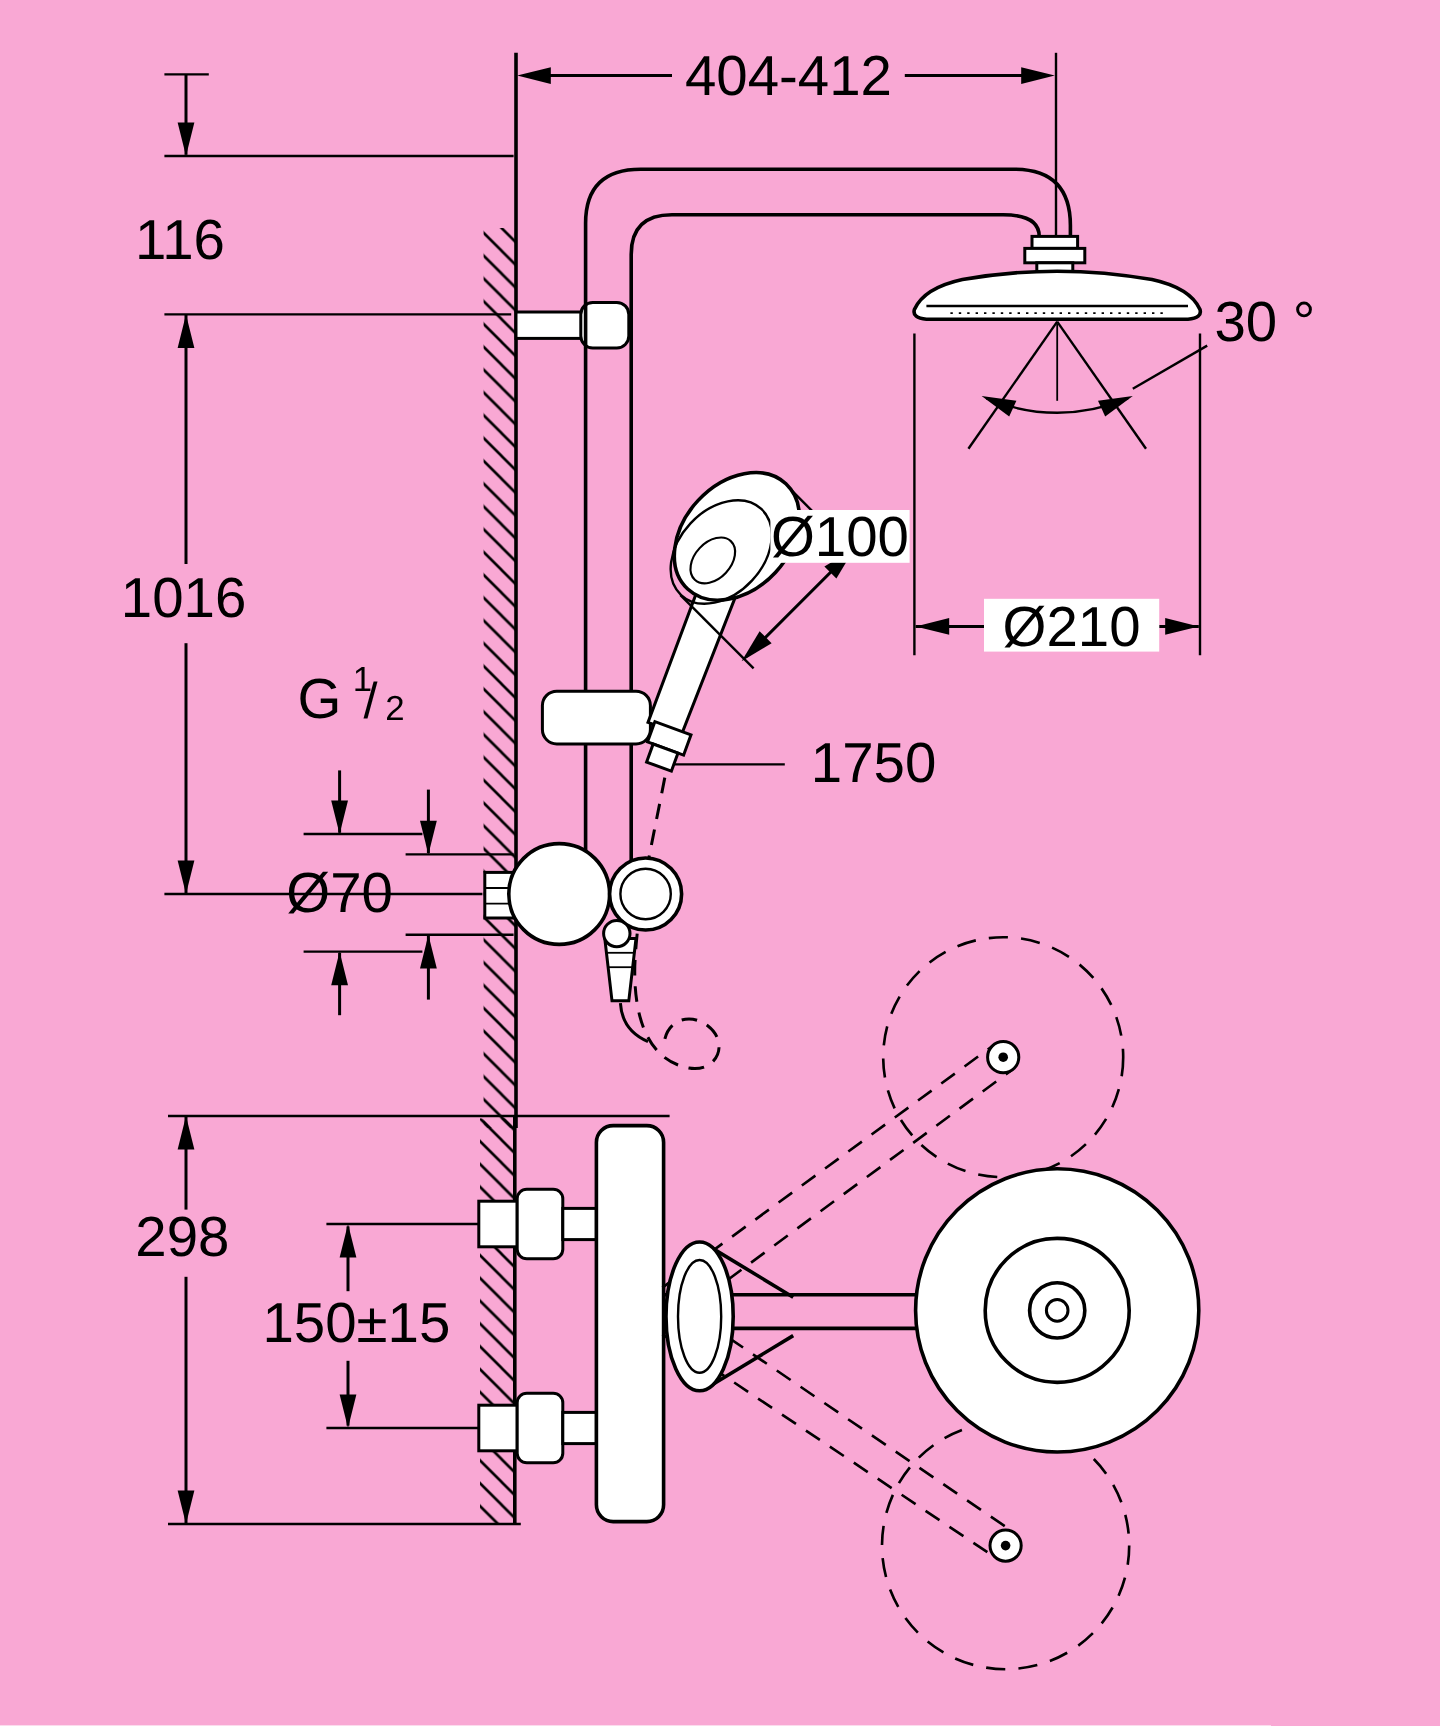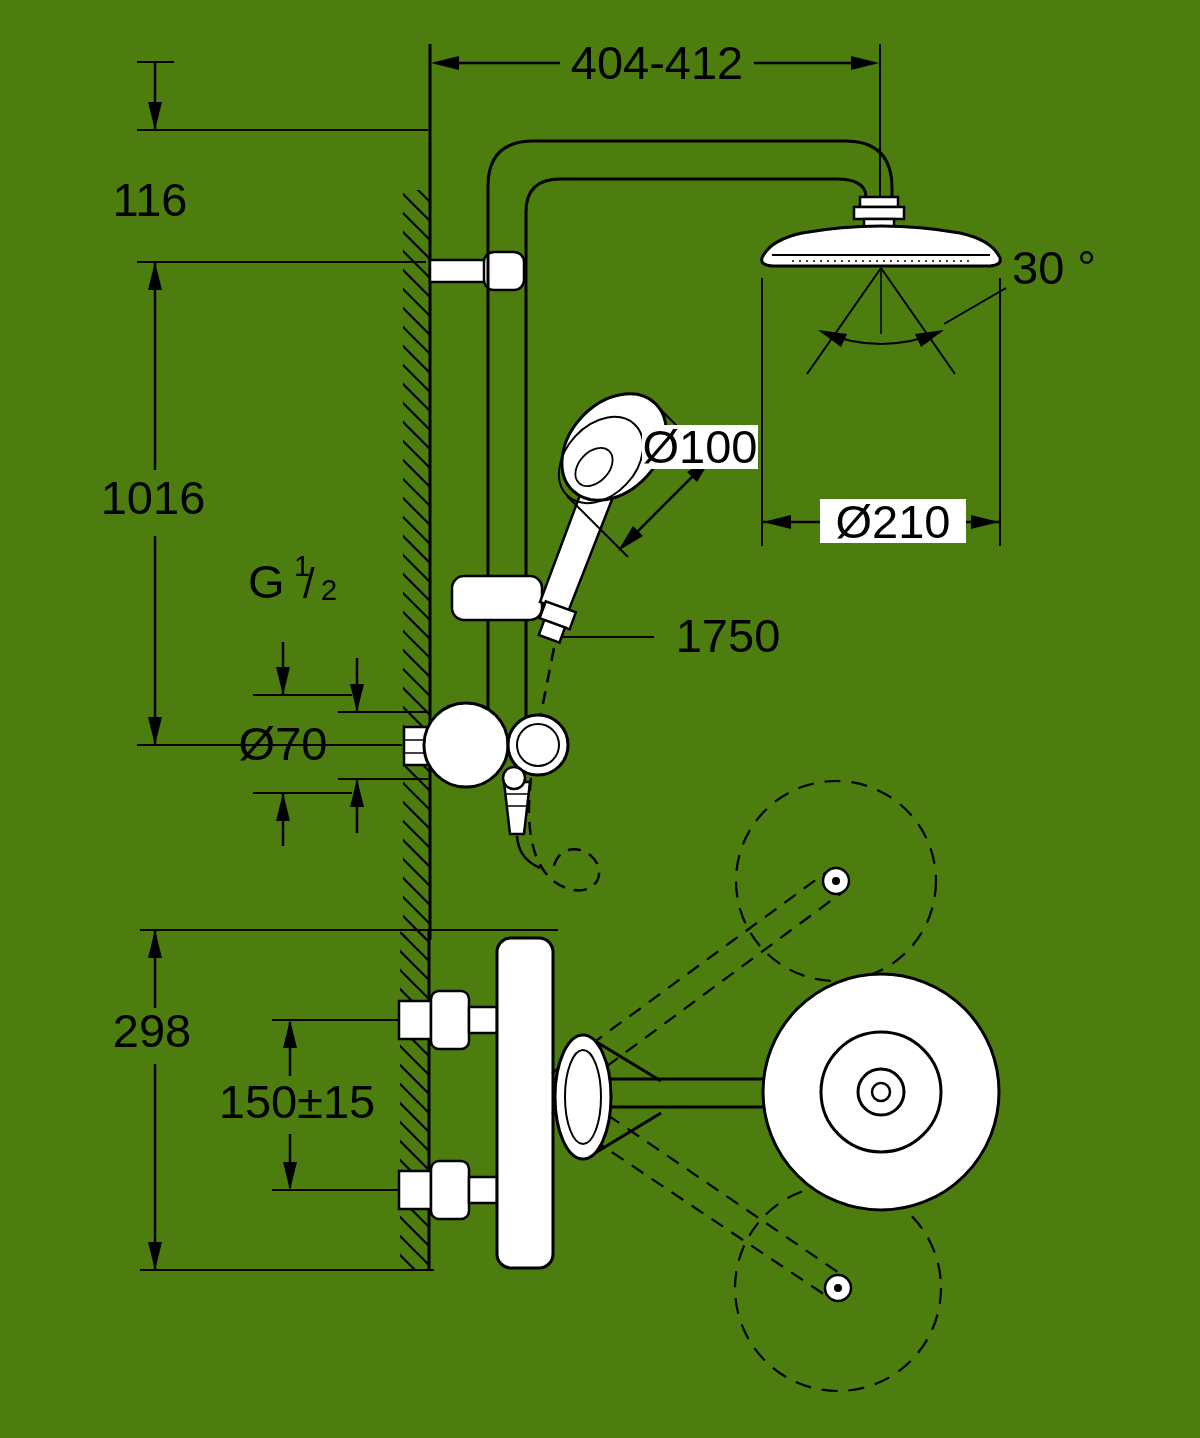--- a/index.html
+++ b/index.html
@@ -1,20 +1,20 @@
 <!DOCTYPE html>
 <html><head>
 <meta charset="utf-8">
 <style>
   html, body { margin: 0; padding: 0; background: #ffffff; }
   .canvas {
     position: relative;
     width: 1200px;
     height: 1438px;
-    background: #4d7c0f;
+    background: #f9a8d4;
     font-family: "Liberation Sans", sans-serif;
   }
   svg { display: block; }
   .dim-text {
     font-family: "Liberation Sans", sans-serif;
     font-size: 47px;
     font-weight: 500;
     fill: #000000;
   }
   .dim-text-small {

